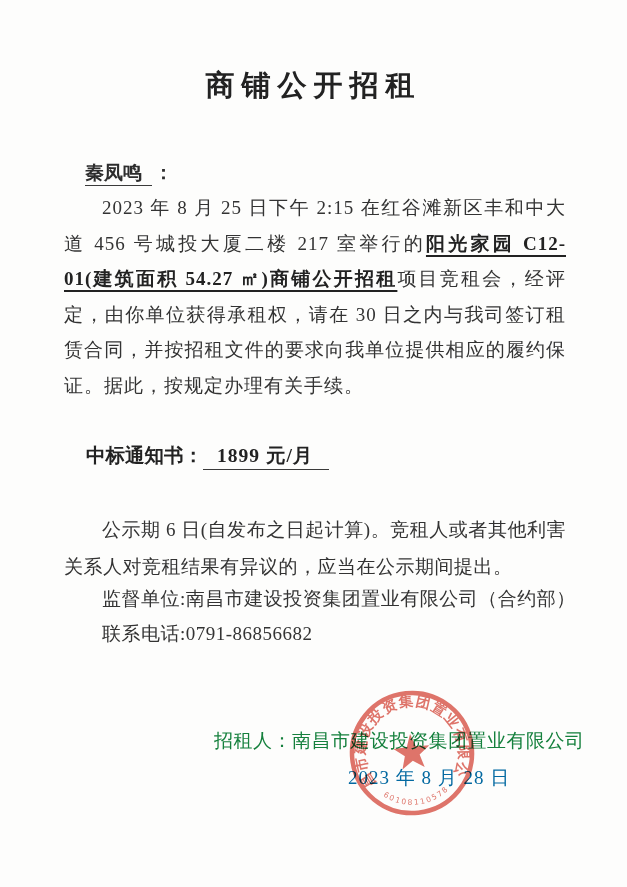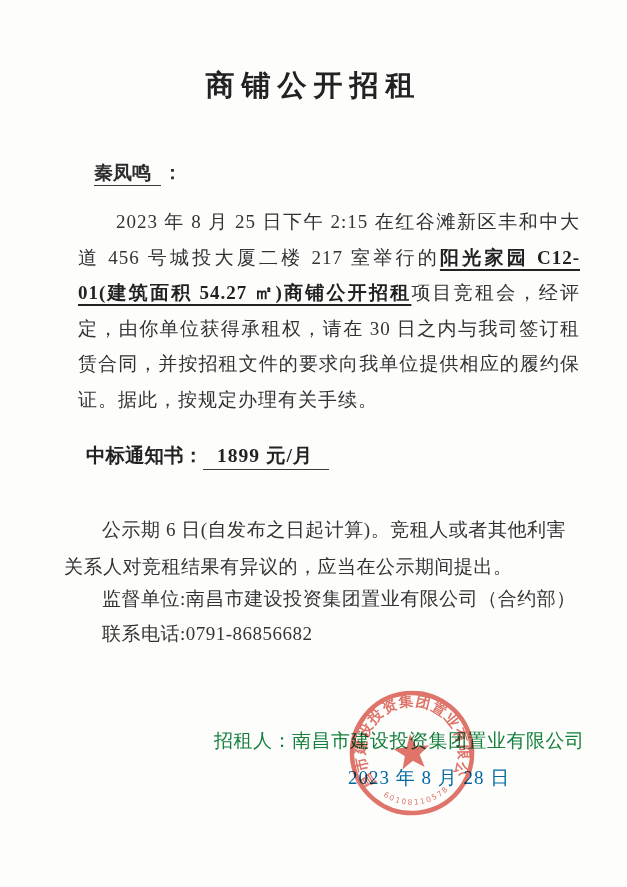--- a/index.html
+++ b/index.html
@@ -23,39 +23,39 @@
     text-align: center;
     font-size: 29px;
     font-weight: 700;
     letter-spacing: 7px;
     color: #222;
   }
 
   .salutation {
     position: absolute;
     top: 159px;
-    left: 94px;
+    left: 85px;
     margin: 0;
     font-size: 19px;
     font-weight: 700;
     line-height: 27px;
   }
   .salutation .name {
     border-bottom: 1.5px solid #3a3a3a;
     padding-right: 10px;
     padding-bottom: 2px;
   }
   .salutation .colon { padding-left: 2px; }
 
   .body-para {
     position: absolute;
     top: 190px;
     left: 64px;
     width: 502px;
-    margin: 14px;
+    margin: 0;
     font-size: 19px;
     line-height: 35.5px;
     letter-spacing: 1px;
     text-align: justify;
     text-indent: 2em;
     color: #333;
   }
   .body-para .hl {
     font-weight: 700;
     text-decoration: underline;

